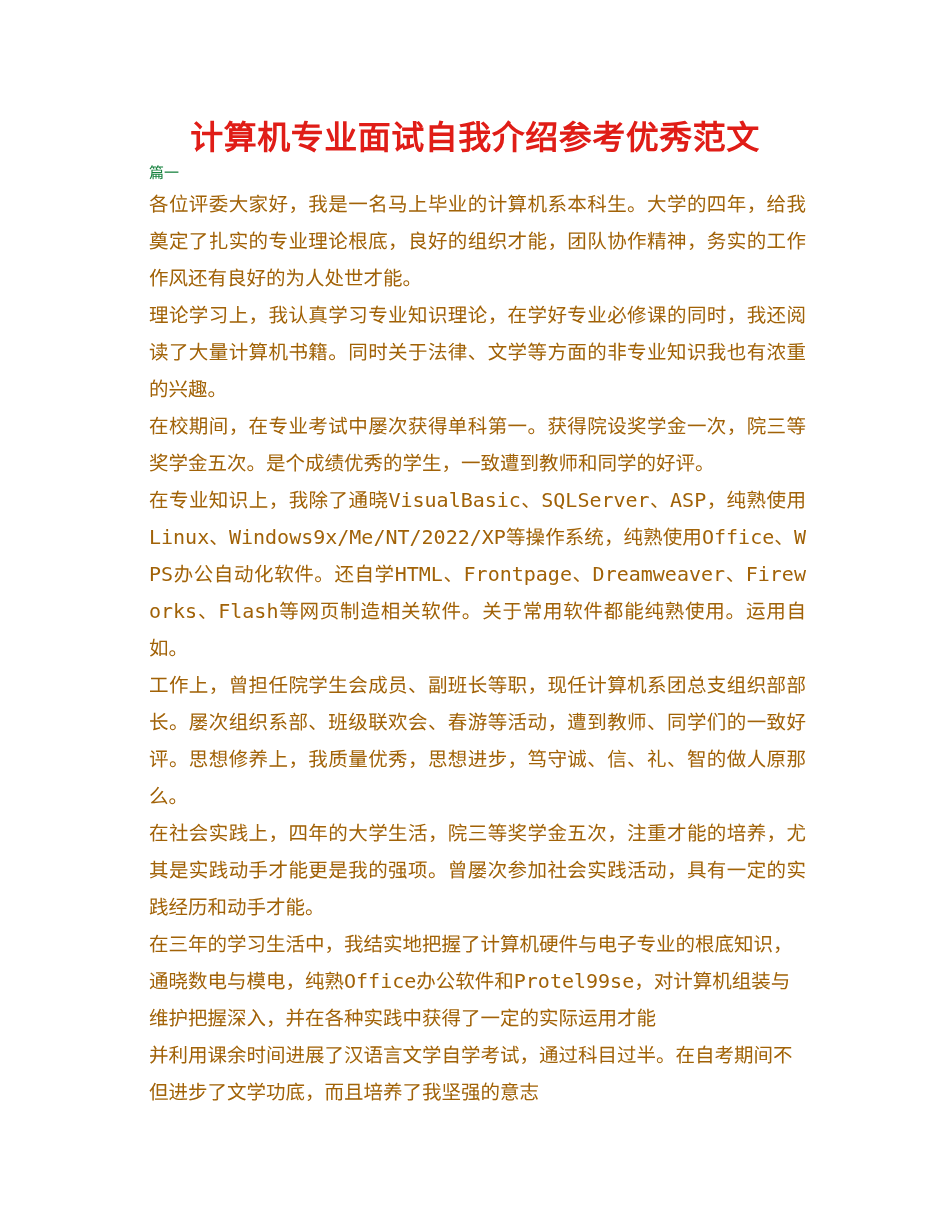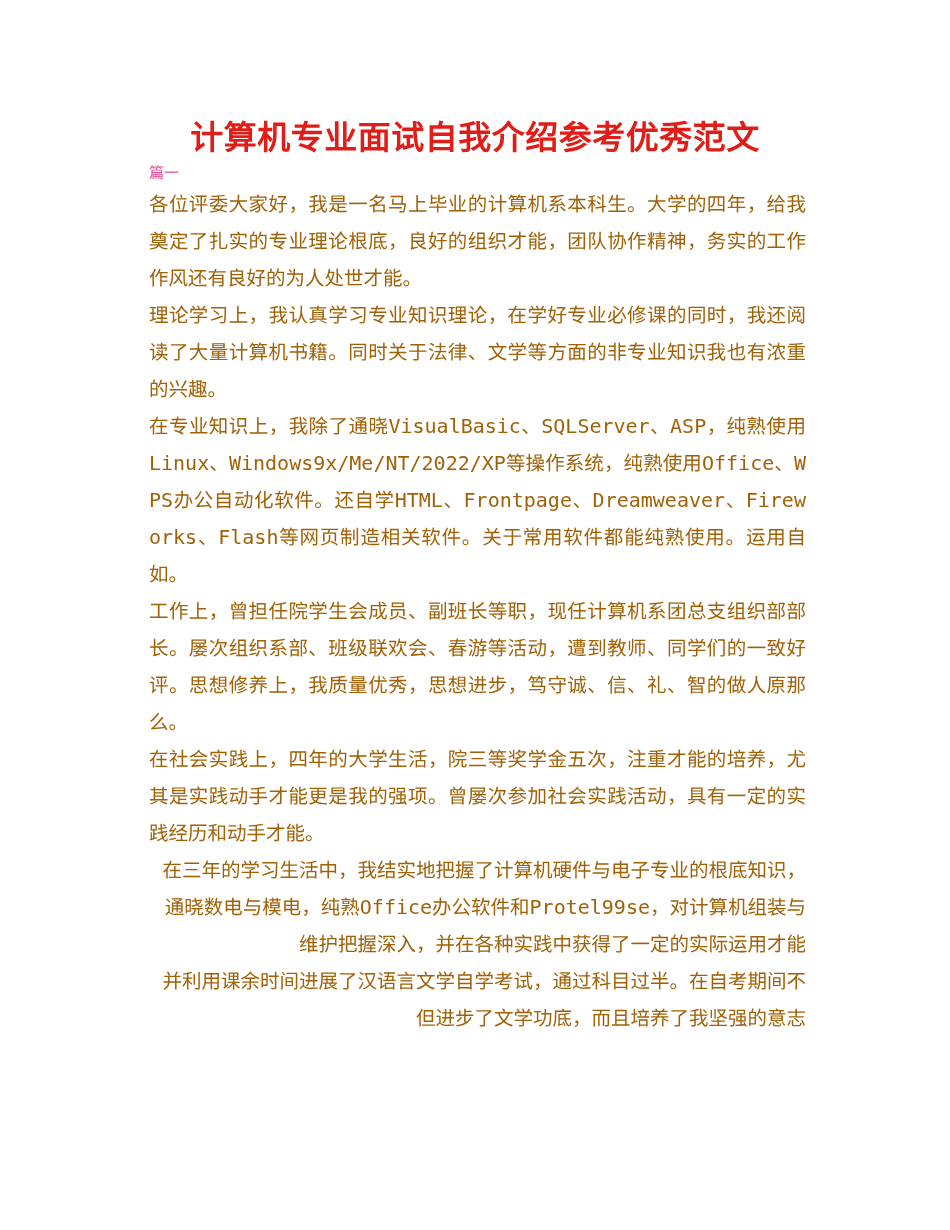--- a/index.html
+++ b/index.html
@@ -42,42 +42,42 @@
   .body-col {
     margin: 0;
     padding: 0 138px 0 143px;
   }
 
   
   .section-marker {
     font-family: "DejaVu Serif", "Liberation Serif", serif;
     font-size: 15px;
     line-height: 26px;
-    color: #ec4899;
+    color: #15803d;
     margin: 0;
     text-align: justify;
     text-justify: inter-ideograph;
   }
 
   
   .para {
     font-family: "DejaVu Serif", "Liberation Serif", serif;
     font-size: 19.5px;
     line-height: 37px;
     color: #a16207;
     margin: 0;
     text-align: justify;
     text-justify: inter-ideograph;
     word-break: break-all;
     -webkit-font-smoothing: antialiased;
   }
 
   
   .para.last-loose {
-    text-align: right;
+    text-align: left;
   }
 
   
   .latin {
     font-family: "DejaVu Sans Mono", "Liberation Mono", monospace;
     font-size: 20px;
     letter-spacing: 0;
   }
 </style>
 </head>
@@ -90,20 +90,21 @@
   <h1 class="doc-title">计算机专业面试自我介绍参考优秀范文</h1>
 
   <div class="body-col">
 
     <p class="section-marker">篇一</p>
 
     <p class="para">各位评委大家好，我是一名马上毕业的计算机系本科生。大学的四年，给我奠定了扎实的专业理论根底，良好的组织才能，团队协作精神，务实的工作作风还有良好的为人处世才能。</p>
 
     <p class="para">理论学习上，我认真学习专业知识理论，在学好专业必修课的同时，我还阅读了大量计算机书籍。同时关于法律、文学等方面的非专业知识我也有浓重的兴趣。</p>
 
+    <p class="para">在校期间，在专业考试中屡次获得单科第一。获得院设奖学金一次，院三等奖学金五次。是个成绩优秀的学生，一致遭到教师和同学的好评。</p>
 
     <p class="para">在专业知识上，我除了通晓<span class="latin">VisualBasic</span>、<span class="latin">SQLServer</span>、<span class="latin">ASP</span>，纯熟使用<span class="latin">Linux</span>、<span class="latin">Windows9x/Me/NT/2022/XP</span>等操作系统，纯熟使用<span class="latin">Office</span>、<span class="latin">WPS</span>办公自动化软件。还自学<span class="latin">HTML</span>、<span class="latin">Frontpage</span>、<span class="latin">Dreamweaver</span>、<span class="latin">Fireworks</span>、<span class="latin">Flash</span>等网页制造相关软件。关于常用软件都能纯熟使用。运用自如。</p>
 
     <p class="para">工作上，曾担任院学生会成员、副班长等职，现任计算机系团总支组织部部长。屡次组织系部、班级联欢会、春游等活动，遭到教师、同学们的一致好评。思想修养上，我质量优秀，思想进步，笃守诚、信、礼、智的做人原那么。</p>
 
     <p class="para">在社会实践上，四年的大学生活，院三等奖学金五次，注重才能的培养，尤其是实践动手才能更是我的强项。曾屡次参加社会实践活动，具有一定的实践经历和动手才能。</p>
 
 
 
     <p class="para last-loose">在三年的学习生活中，我结实地把握了计算机硬件与电子专业的根底知识，通晓数电与模电，纯熟<span class="latin">Office</span>办公软件和<span class="latin">Protel99se</span>，对计算机组装与维护把握深入，并在各种实践中获得了一定的实际运用才能</p>

